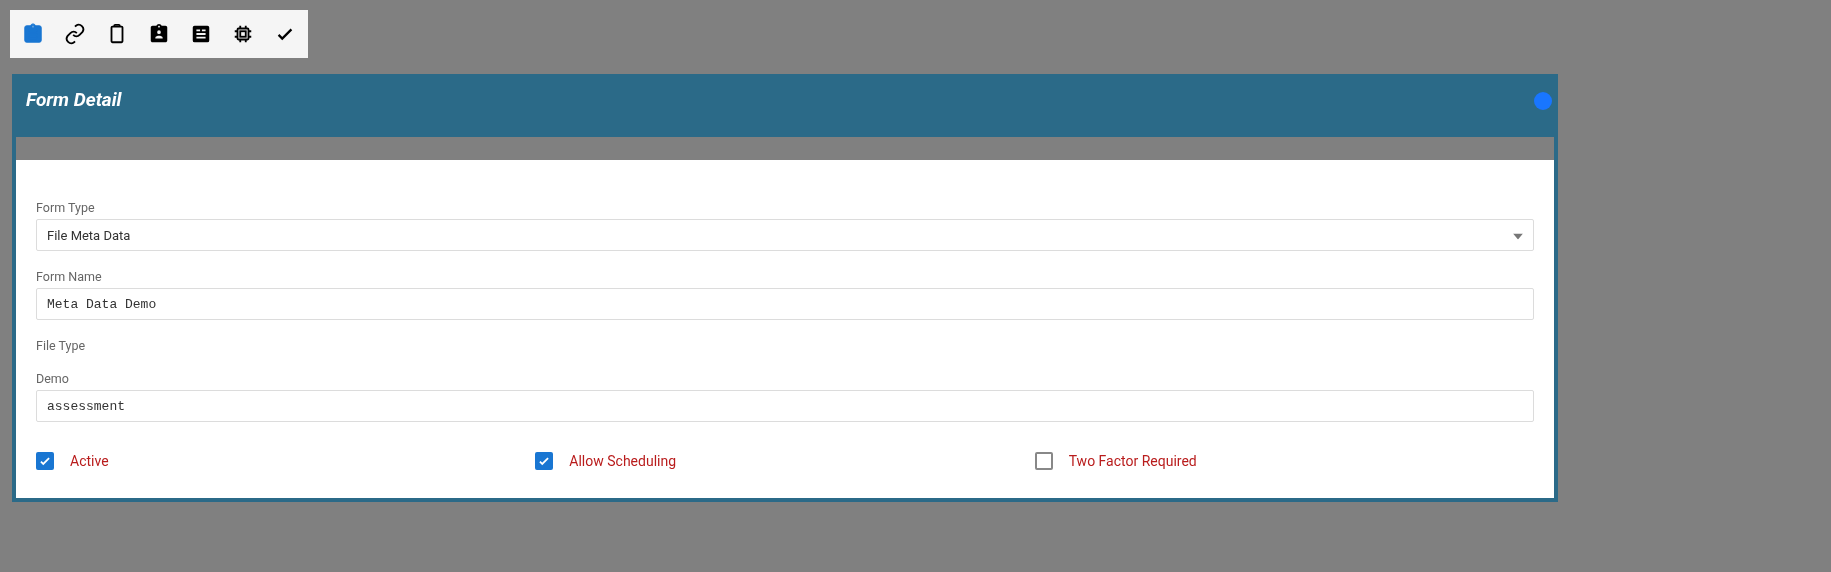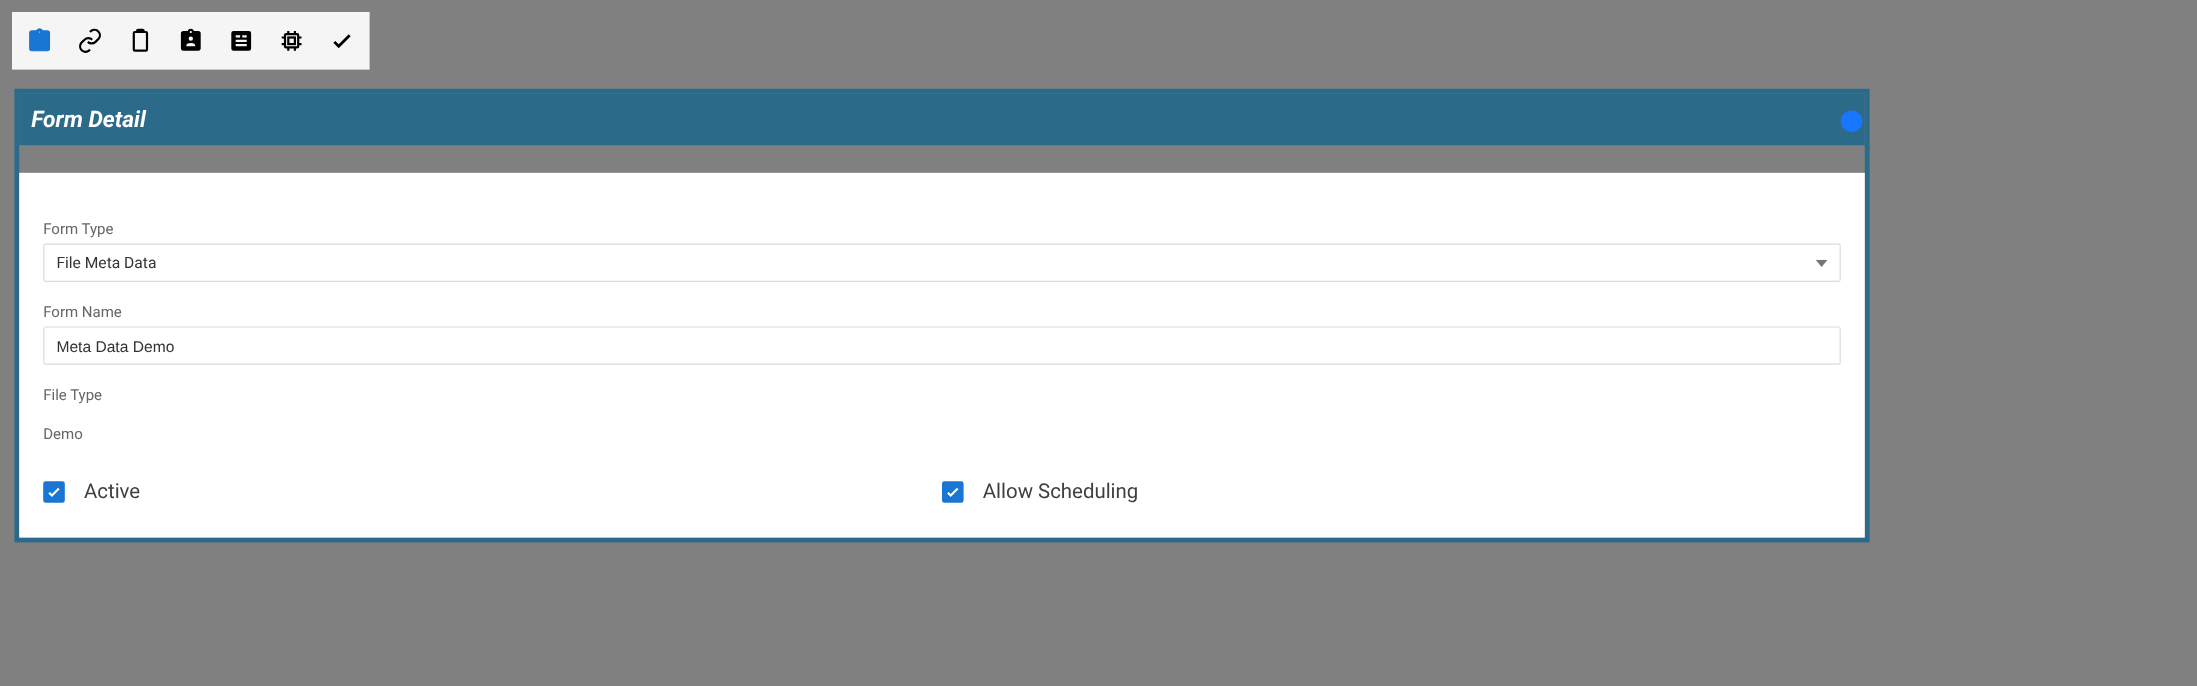--- a/index.html
+++ b/index.html
@@ -42,21 +42,21 @@
     left: 12px;
     right: 273px;
     border: 4px solid #2b6a88;
   }
   .panel-header {
     background: #2b6a88;
     color: #fff;
     font-weight: 700;
     font-style: italic;
     font-size: 19px;
-    padding: 10px 14px 10px 10px;
+    padding: 10px 14px 26px 10px;
     position: relative;
   }
   .panel-header-dot {
     position: absolute;
     right: 2px;
     top: 14px;
     width: 18px;
     height: 18px;
     border-radius: 50%;
     background: #1976ff;
@@ -89,21 +89,21 @@
   }
   .control .caret {
     position: absolute;
     right: 10px;
     top: 50%;
     transform: translateY(-50%);
     color: #777;
   }
   input.textbox {
     outline: none;
-    font-family: Liberation Sans, sans-serif;
+    font-family: Liberation Mono, monospace;
   }
 
   .checkbox-row {
     display: flex;
     margin-top: 30px;
   }
   .cb-group {
     display: flex;
     align-items: center;
     flex: 1;
@@ -115,21 +115,21 @@
     border-radius: 2px;
     margin-right: 16px;
     display: flex;
     align-items: center;
     justify-content: center;
     cursor: pointer;
   }
   .cb.checked { background: #1976d2; }
   .cb.unchecked { border-color: #888; }
   .cb svg { width: 14px; height: 14px; }
-  .cb-label { font-size: 17px; color: #404040; }
+  .cb-label { font-size: 14px; color: #b91c1c; }
 
 </style>
 </head>
 <body>
 
 <div class="toolbar">
   <div class="toolbar-btn active">
     <svg viewBox="0 0 24 24" fill="#1976d2">
         <path d="M19 3h-4.18C14.4 1.84 13.3 1 12 1s-2.4.84-2.82 2H5c-1.1 0-2 .9-2 2v14c0 1.1.9 2 2 2h14c1.1 0 2-.9 2-2V5c0-1.1-.9-2-2-2zm-7 0c.55 0 1 .45 1 1s-.45 1-1 1-1-.45-1-1 .45-1 1-1zM8 17h8v-2H8v2zm0-4h8v-2H8v2zm0-4h8V7H8v2z"></path>
       </svg>
@@ -193,35 +193,40 @@
       <label class="field-label">Form Name</label>
       <input class="control textbox" type="text" value="Meta Data Demo" style="">
     </div>
 
     <div class="field">
       <label class="field-label">File Type</label>
     </div>
 
     <div class="field">
       <label class="field-label">Demo</label>
+      <input class="control textbox" type="text" value="assessment" style="">
     </div>
 
     <div class="checkbox-row">
       <div class="cb-group">
         <div class="cb checked">
           <svg viewBox="0 0 24 24" fill="none" stroke="#fff" stroke-width="3">
               <path d="M5 13l4 4L19 7"></path>
             </svg>
         </div>
         <span class="cb-label">Active</span>
       </div>
       <div class="cb-group">
         <div class="cb checked">
           <svg viewBox="0 0 24 24" fill="none" stroke="#fff" stroke-width="3">
               <path d="M5 13l4 4L19 7"></path>
             </svg>
         </div>
         <span class="cb-label">Allow Scheduling</span>
       </div>
+      <div class="cb-group">
+        <div class="cb unchecked"></div>
+        <span class="cb-label">Two Factor Required</span>
+      </div>
     </div>
 
   </div>
 </div>
 
 </body></html>

